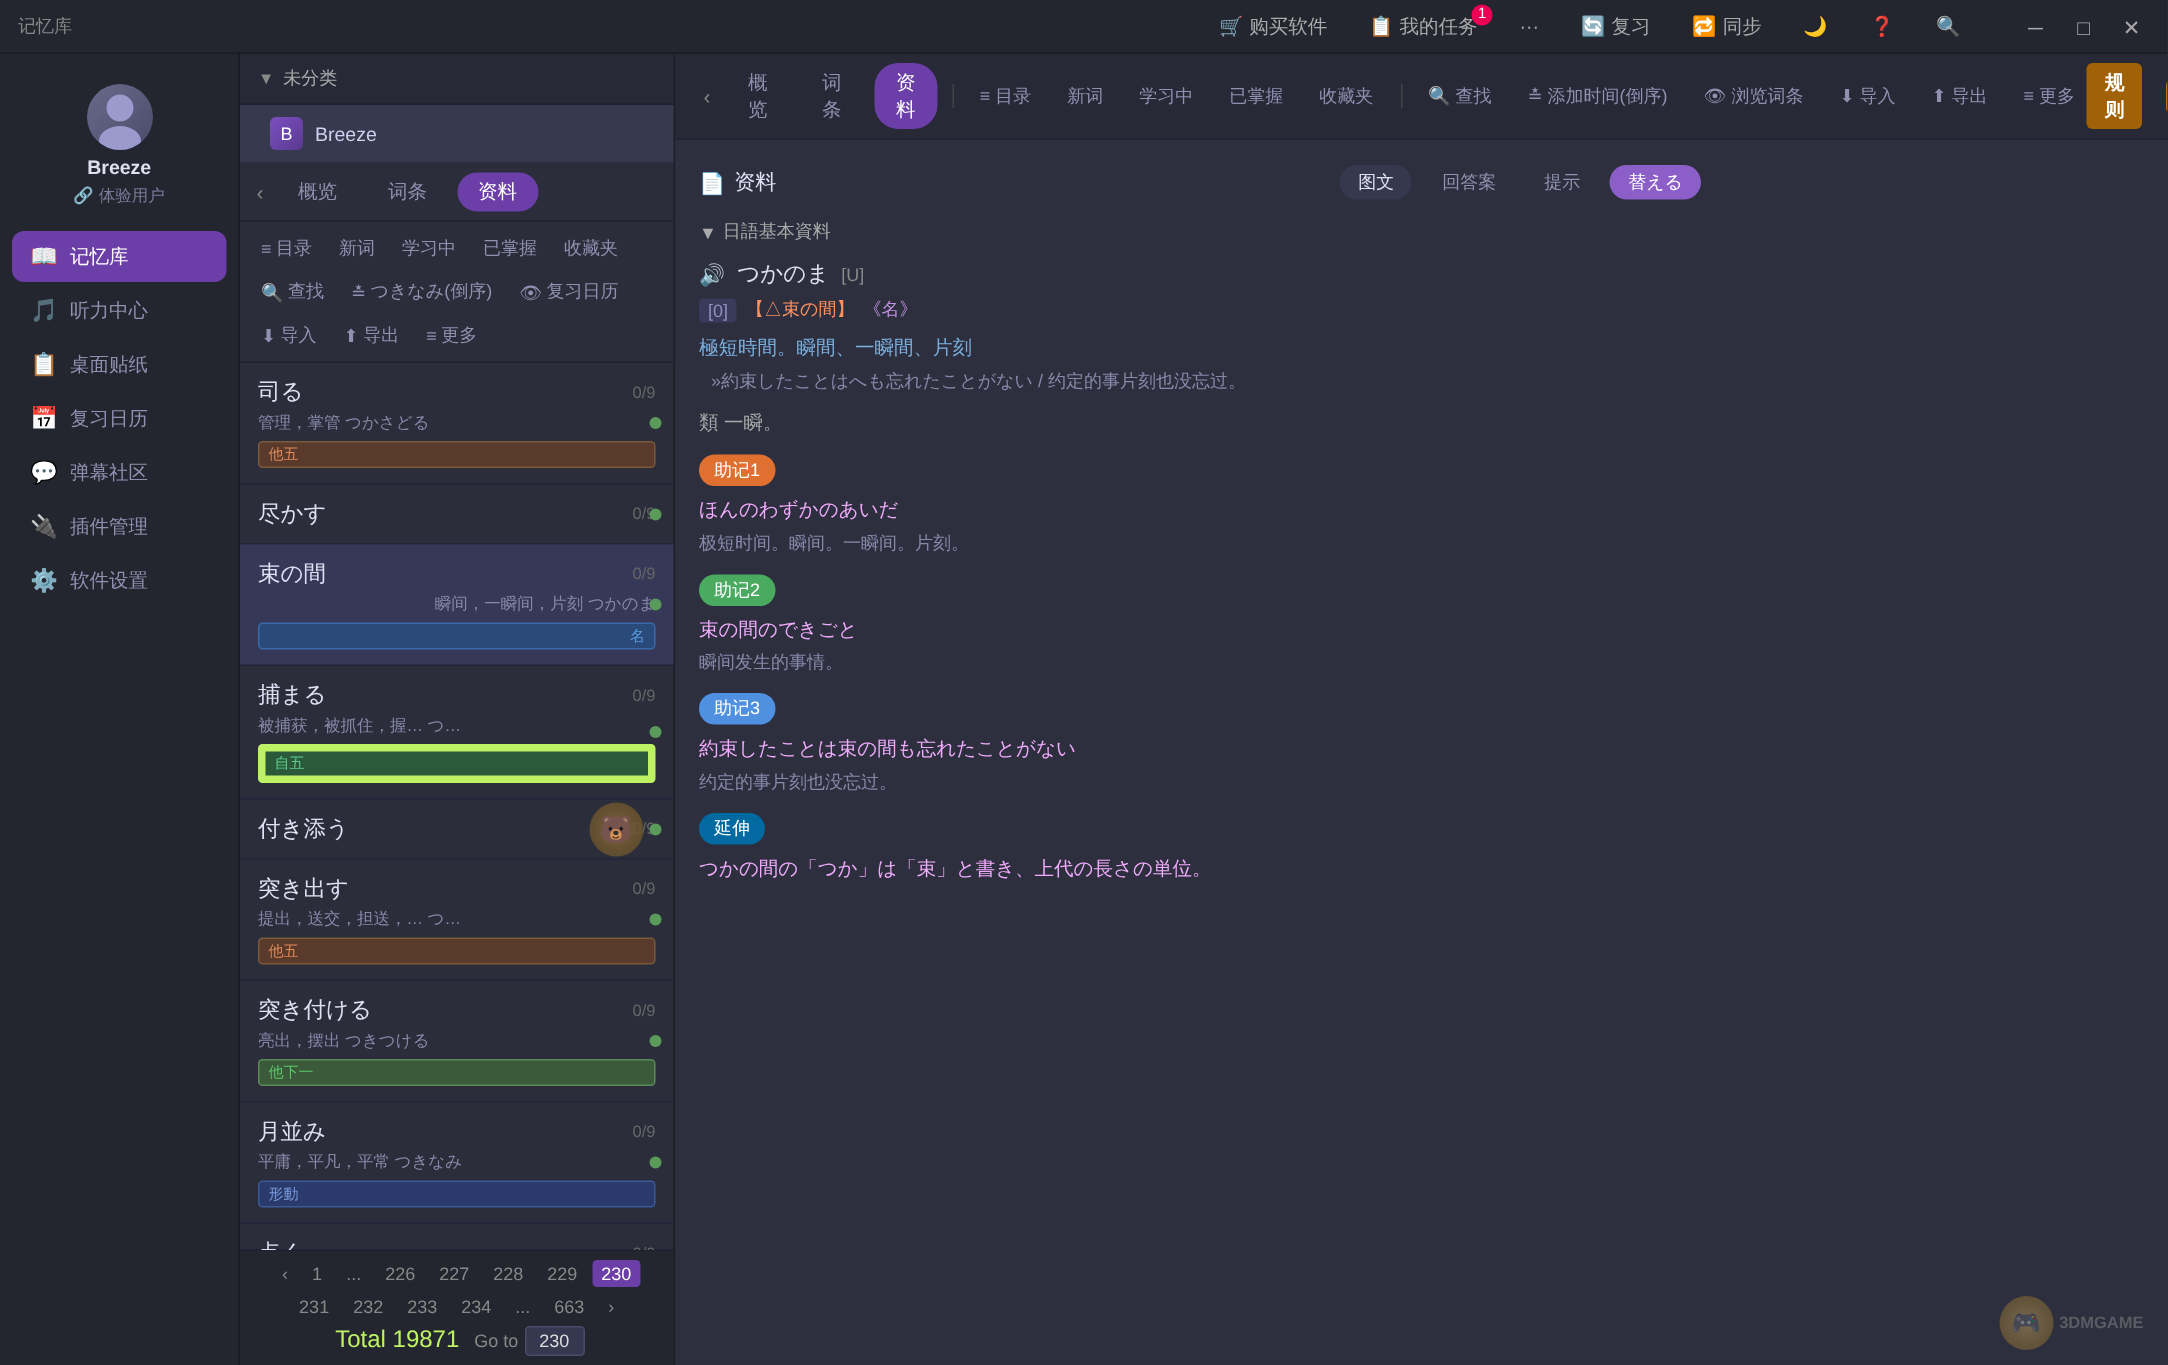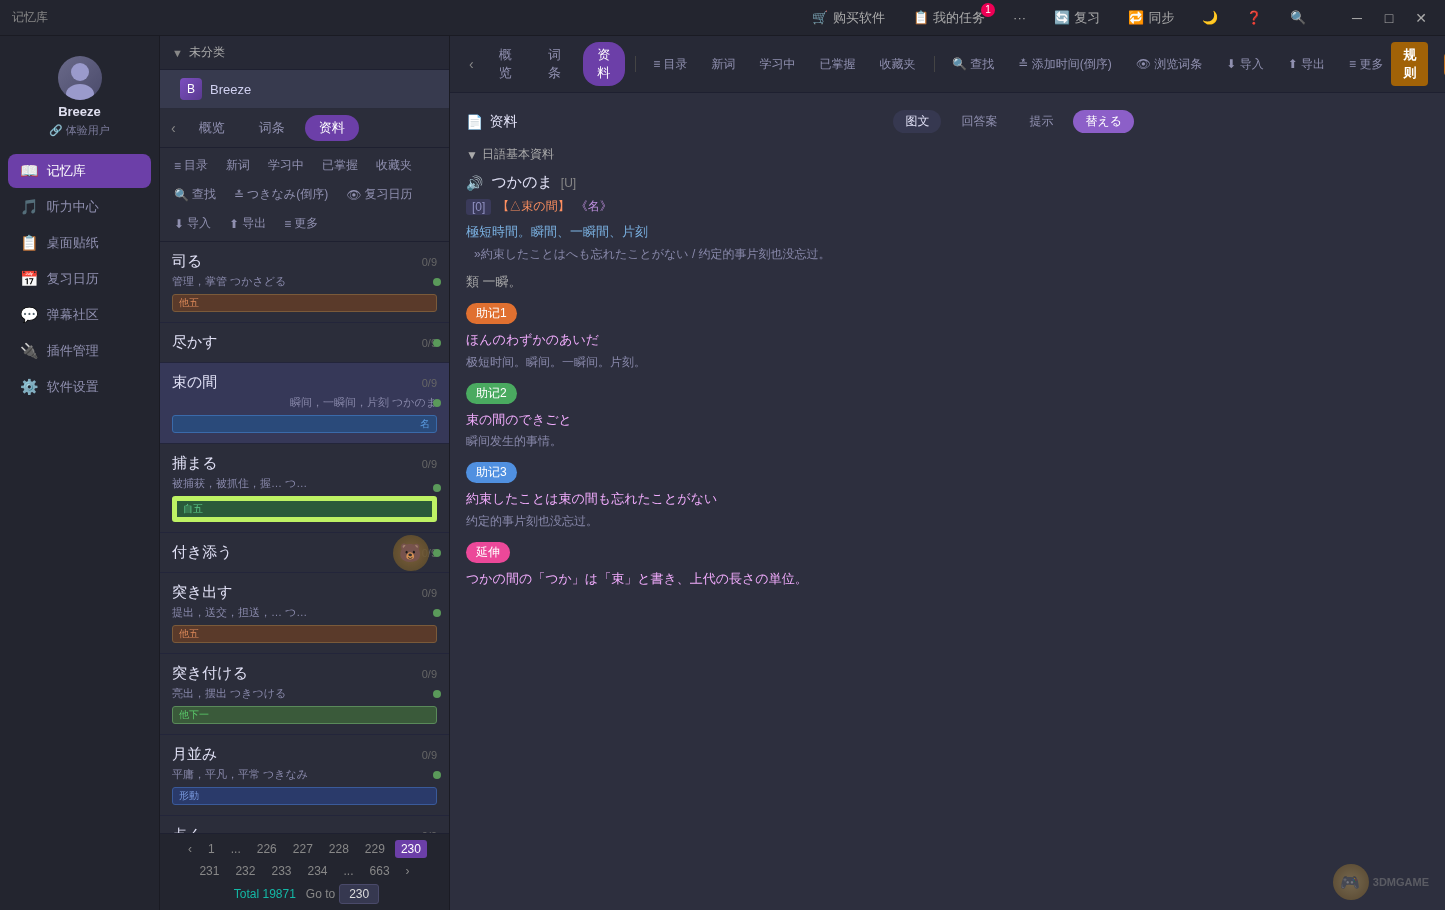--- a/index.html
+++ b/index.html
@@ -339,21 +339,21 @@
       flex-wrap: wrap;
     }
     .page-btn {
       padding: 2px 6px;
       border-radius: 3px;
       cursor: pointer;
       color: #888;
       font-size: 12px;
     }
     .page-btn.active { background: #6c3fa8; color: #fff; border-radius: 3px; }
-    .page-total { font-size: 12px; color: #14b8a6; margin-left: 4px; }
+    .page-total { font-size: 16px; color: #bef264; margin-left: 4px; }
     .go-to-area {
       display: flex;
       align-items: center;
       gap: 4px;
       margin-left: 6px;
       font-size: 12px;
       color: #888;
     }
     .go-to-input {
       width: 40px;
@@ -414,21 +414,21 @@
       padding: 2px 10px;
       border-radius: 12px;
       font-size: 12px;
       margin-bottom: 6px;
       color: #fff;
       font-weight: 500;
     }
     .badge-1 { background: #e07030; }
     .badge-2 { background: #4aaa60; }
     .badge-3 { background: #5090e0; }
-    .badge-ext { background: #ec4899; }
+    .badge-ext { background: #0369a1; }
 
     .mnemonic-content {
       font-size: 13px;
       color: #f0abfc;
       margin-bottom: 4px;
       line-height: 1.5;
     }
     .mnemonic-sub {
       font-size: 12px;
       color: #8888aa;

